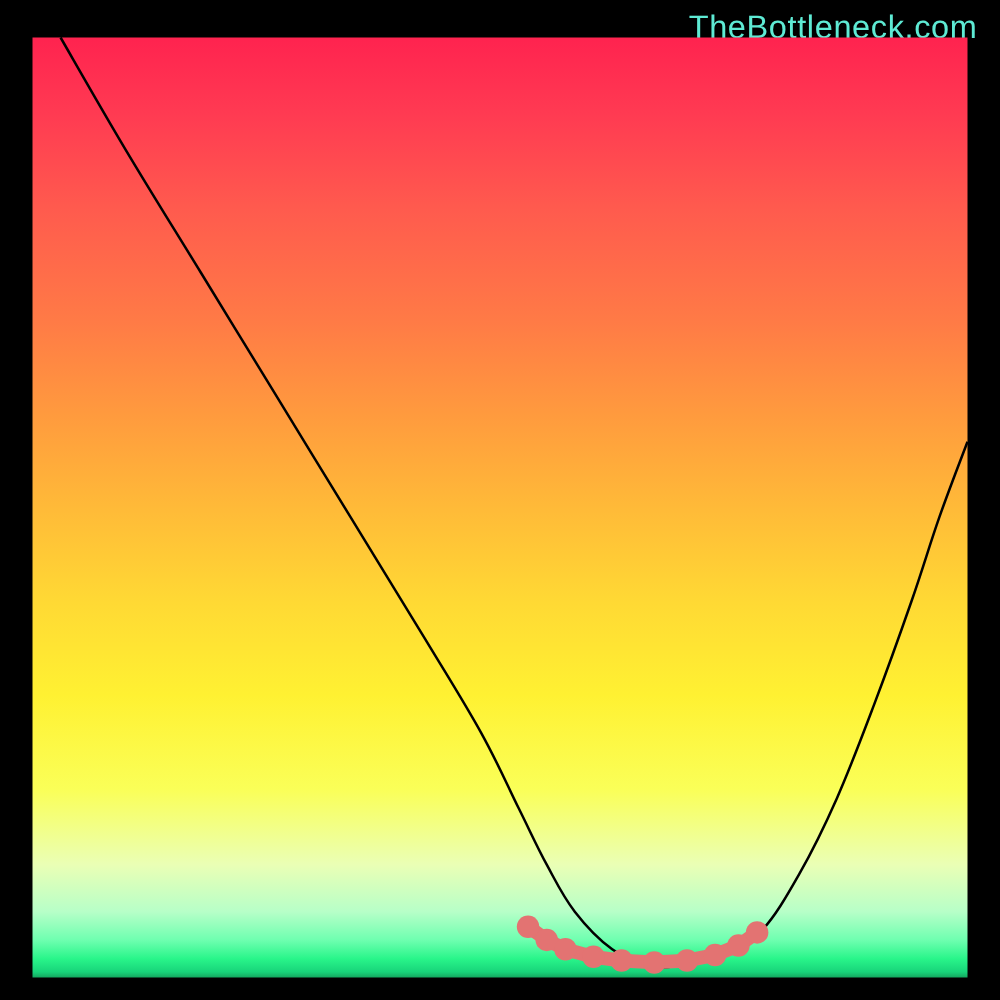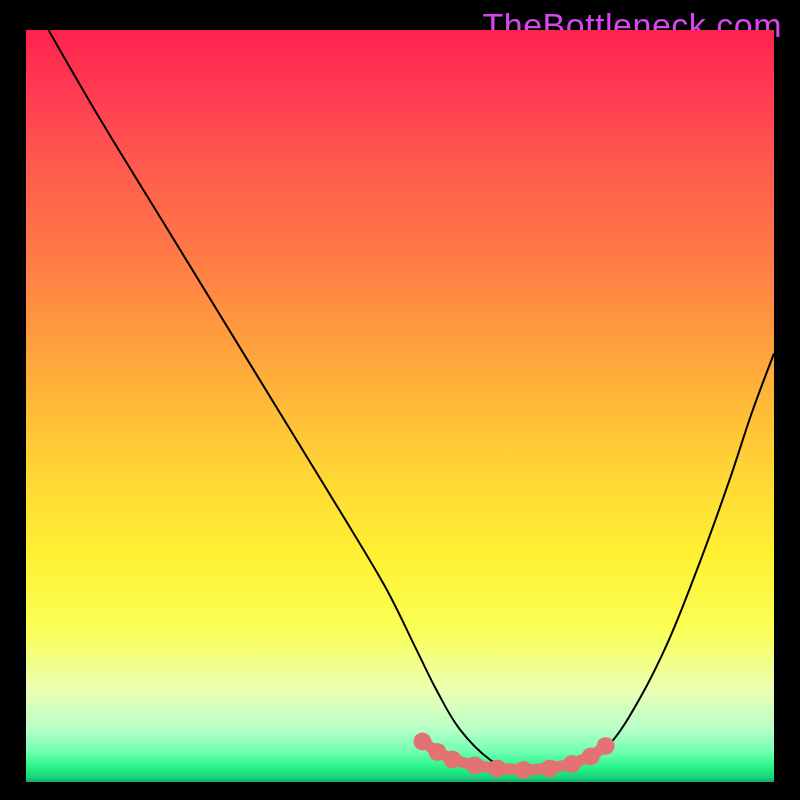--- a/index.html
+++ b/index.html
@@ -13,22 +13,22 @@
   .frame {
     position: relative;
     width: 800px;
     height: 800px;
     background: #000;
   }
   .watermark {
     position: absolute;
     top: 6px;
     right: 18px;
-    color: #d946ef;
-    font-size: 34px;
+    color: #5eead4;
+    font-size: 26px;
     font-weight: 500;
     letter-spacing: 0.5px;
     user-select: none;
   }
   .plot {
     position: absolute;
     left: 26px;
     top: 30px;
     width: 748px;
     height: 752px;

